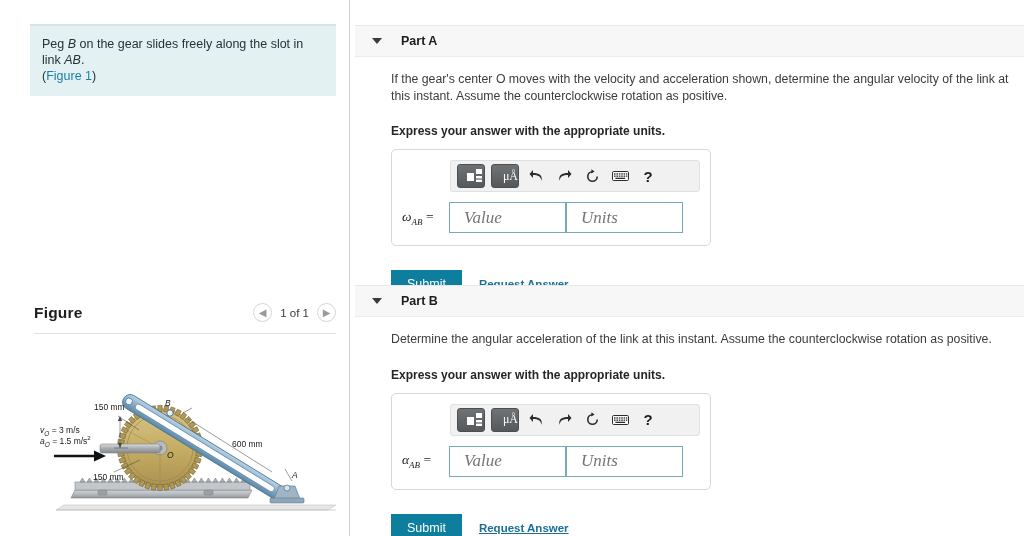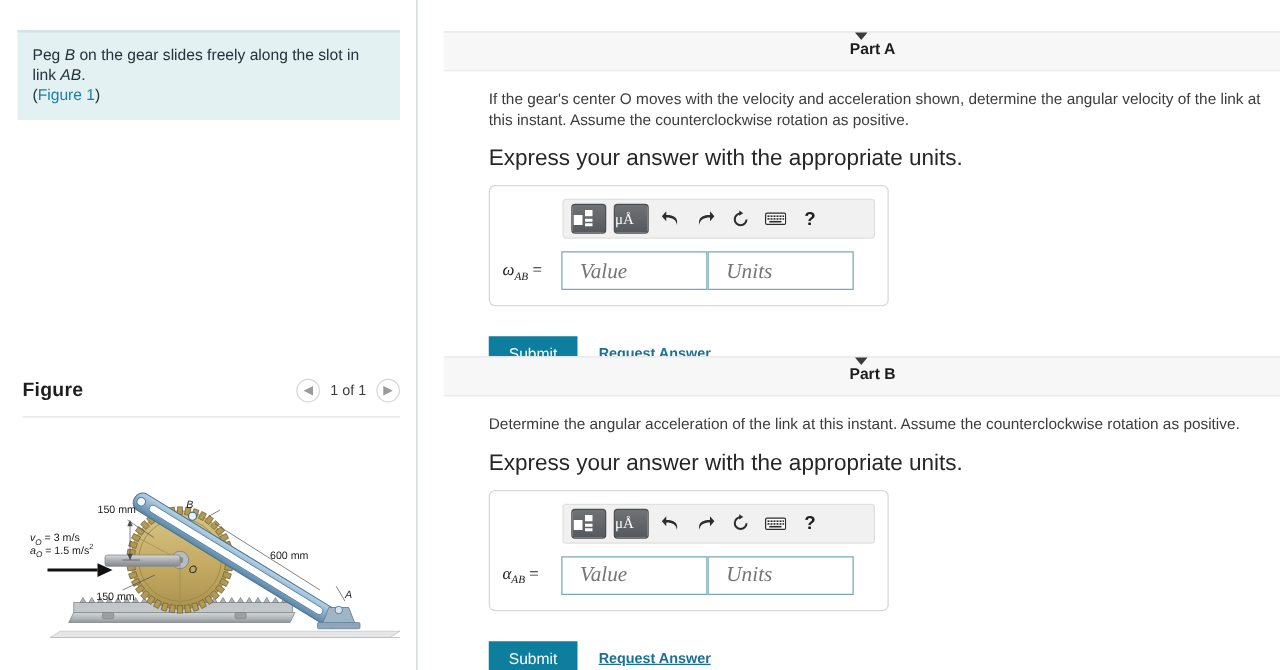--- a/index.html
+++ b/index.html
@@ -7,21 +7,21 @@
     margin: 0; padding: 0;
     width: 1024px; height: 536px;
     background: #ffffff;
     font-family: "Liberation Sans", sans-serif;
     overflow: hidden;
   }
   .page { position: relative; width: 1024px; height: 536px; background:#fff; }
 
   
   .left-panel {
-    position: absolute; left: 0; top: 0;
+    position: absolute; left: 16px; top: 0;
     width: 334px; height: 536px;
     border-right: 1px solid #c9d3d8;
     background: #fff;
   }
   .problem-box {
     position: absolute; left: 14px; top: 24px;
     width: 306px;
     background: #e3f1f2;
     border-top: 2px solid #d2e4e6;
     padding: 10px 12px 12px 12px;
@@ -51,50 +51,50 @@
   }
   .figure-wrap { position: absolute; left: 20px; top: 386px; width: 312px; height: 135px; }
 
   
   .right-panel { position: absolute; left: 335px; top: 0; width: 689px; height: 536px; }
 
   .part-block { position: absolute; left: 20px; width: 669px; }
   .part-header {
     height: 32px; background: #f7f7f7;
     border-top: 1px solid #e8e8e8; border-bottom: 1px solid #ececec;
-    display: flex; align-items: center; padding-left: 17px; flex-direction: column;
+    display: flex; align-items: center; padding-left: 17px;
   }
   .caret {
     width: 0; height: 0;
     border-left: 5px solid transparent; border-right: 5px solid transparent;
     border-top: 6px solid #3b3b3b; margin-right: 19px;
   }
   .part-label { font-size: 12.5px; font-weight: bold; color: #1d1d1d; }
 
   .part-body { padding: 14px 0 0 36px; }
   .q-text { font-size: 12.3px; line-height: 16.5px; color: #3c3c3c; max-width: 620px; }
-  .q-bold { font-size: 18px; font-weight: normal; color: #262626; margin-top: 12px; }
+  .q-bold { font-size: 12px; font-weight: bold; color: #262626; margin-top: 20px; }
 
   
   .answer-card {
     margin-top: 11px; width: 320px; height: 97px;
     border: 1px solid #d8d8d8; border-radius: 5px; background: #fff;
     position: relative;
   }
   .mt-toolbar {
     position: absolute; left: 58px; top: 10px;
     width: 250px; height: 32px;
     background: #f1f1f1; border: 1px solid #e0e0e0; border-radius: 3px;
     display: flex; align-items: center; padding-left: 6px; gap: 6px;
   }
   .tb-btn {
     width: 28px; height: 24px; border-radius: 3px;
     background: linear-gradient(#6f7376, #56595c);
     border: 1px solid #4c4f52;
-    display: flex; align-items: center; justify-content: flex-start;
+    display: flex; align-items: center; justify-content: flex-end;
     color: #fff;
   }
   .tmpl-ico { display: block; }
   .mu-text { font-size: 12px; font-family: "Liberation Serif", serif; color: #fff; }
   .tb-ico {
     width: 22px; height: 22px;
     display: flex; align-items: center; justify-content: center;
     color: #2c2c2c;
   }
   .tb-ico.help { font-size: 15px; font-weight: bold; color: #1d1d1d; }

